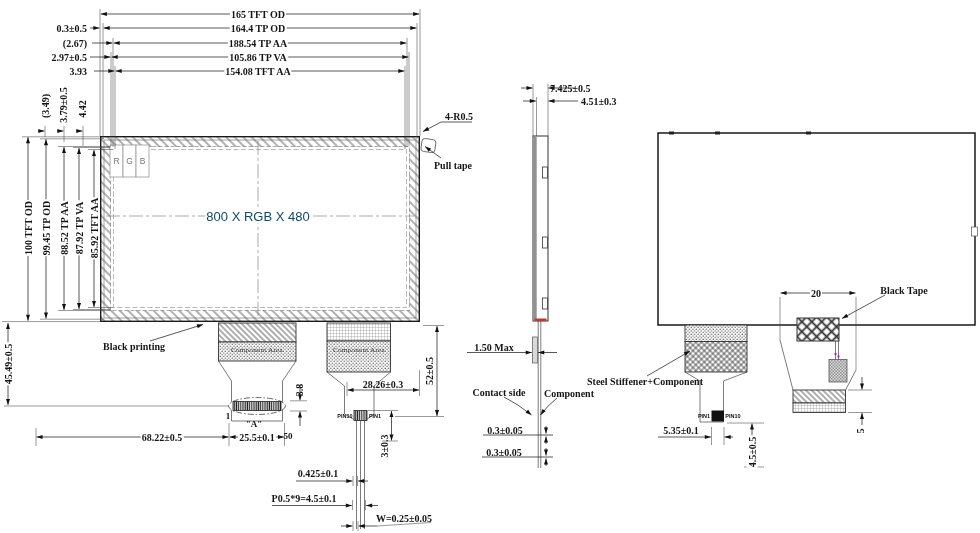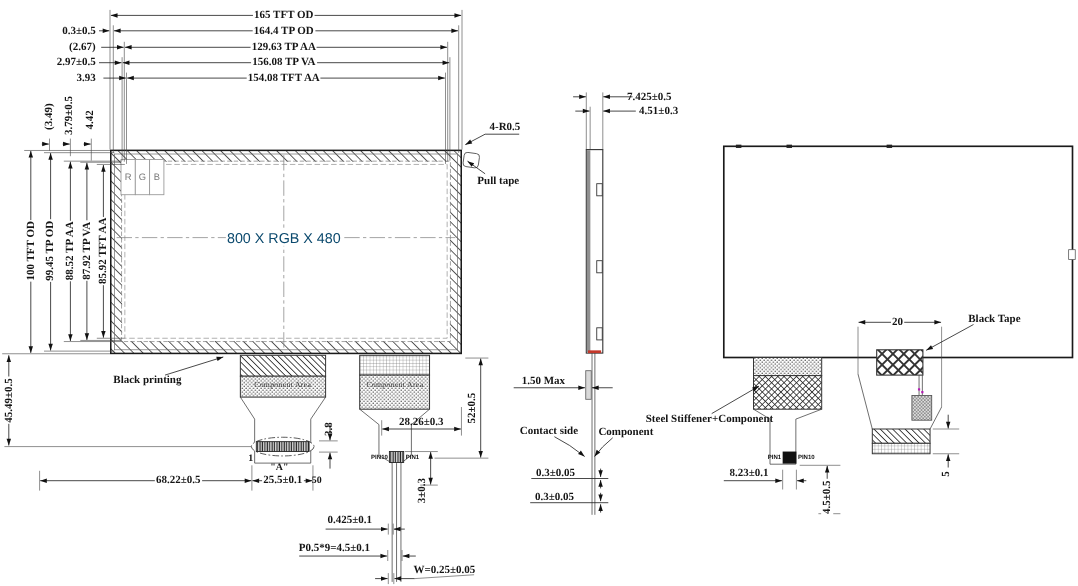--- a/index.html
+++ b/index.html
@@ -273,22 +273,22 @@
 
     <line x1="848" y1="390" x2="872" y2="390" class="e"></line>
     <line x1="848" y1="412.5" x2="872" y2="412.5" class="e"></line>
     <line x1="862" y1="377" x2="862" y2="389.5" class="d" marker-end="url(#ar)"></line>
     <line x1="862" y1="425" x2="862" y2="413" class="d" marker-end="url(#ar)"></line>
   </g>
 </svg>
 
 <div class="lbl" style="left:258px;top:14px">165 TFT OD</div>
 <div class="lbl" style="left:258px;top:28px">164.4 TP OD</div>
-<div class="lbl" style="left:258px;top:43px">129.63 TP AA</div>
-<div class="lbl" style="left:258px;top:57px">156.08 TP VA</div>
+<div class="lbl" style="left:258px;top:43px">188.54 TP AA</div>
+<div class="lbl" style="left:258px;top:57px">105.86 TP VA</div>
 <div class="lbl" style="left:258px;top:71px">154.08 TFT AA</div>
 <div class="lbl rt" style="left:88px;top:28px">0.3±0.5</div>
 <div class="lbl rt" style="left:88px;top:43px">(2.67)</div>
 <div class="lbl rt" style="left:88px;top:57px">2.97±0.5</div>
 <div class="lbl rt" style="left:88px;top:71px">3.93</div>
 <div class="lbl v nb" style="left:45px;top:106px">(3.49)</div>
 <div class="lbl v nb" style="left:63px;top:105px">3.79±0.5</div>
 <div class="lbl v nb" style="left:82px;top:109px">4.42</div>
 <div class="lbl v" style="left:28px;top:228px">100 TFT OD</div>
 <div class="lbl v" style="left:46px;top:228px">99.45 TP OD</div>
@@ -313,30 +313,30 @@
 <div class="lbl" style="left:257px;top:437px">25.5±0.1</div>
 <div class="lbl nb" style="left:383px;top:384px">28.26±0.3</div>
 <div class="lbl v nb" style="left:429px;top:371px">52±0.5</div>
 <div class="lbl v nb" style="left:384px;top:446px">3±0.3</div>
 <div class="lbl nb" style="left:318px;top:473px">0.425±0.1</div>
 <div class="lbl nb" style="left:304px;top:498px">P0.5*9=4.5±0.1</div>
 <div class="lbl nb" style="left:404px;top:518px">W=0.25±0.05</div>
 <div class="lbl tiny" style="left:345px;top:415.5px">PIN10</div>
 <div class="lbl tiny" style="left:375px;top:415.5px">PIN1</div>
 
-<div class="lbl lt" style="left:569px;top:88px">7.425±0.5</div>
+<div class="lbl lt" style="left:549px;top:88px">7.425±0.5</div>
 <div class="lbl lt" style="left:580px;top:101px">4.51±0.3</div>
 <div class="lbl nb" style="left:494px;top:347px">1.50 Max</div>
 <div class="lbl nb" style="left:499px;top:392px">Contact side</div>
 <div class="lbl nb" style="left:569px;top:393px">Component</div>
 <div class="lbl nb" style="left:505px;top:430px">0.3±0.05</div>
 <div class="lbl nb" style="left:504px;top:452px">0.3±0.05</div>
 
 <div class="lbl" style="left:816px;top:293px">20</div>
 <div class="lbl nb" style="left:904px;top:290px">Black Tape</div>
 <div class="lbl nb" style="left:645px;top:381px">Steel Stiffener+Component</div>
 <div class="lbl tiny" style="left:704px;top:415.5px">PIN1</div>
 <div class="lbl tiny" style="left:733px;top:415.5px">PIN10</div>
-<div class="lbl nb" style="left:681px;top:430px">8.23±0.1</div>
+<div class="lbl nb" style="left:681px;top:430px">5.35±0.1</div>
 <div class="lbl v" style="left:752px;top:452px">4.5±0.5</div>
 <div class="lbl v nb" style="left:860px;top:431px">5</div>
 
 </div>
 
 </body></html>

